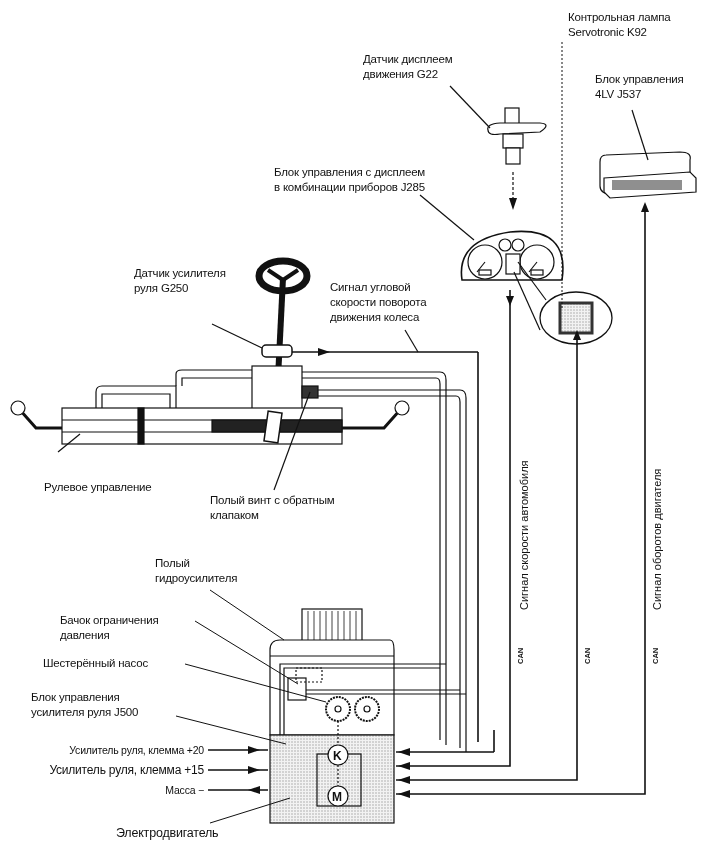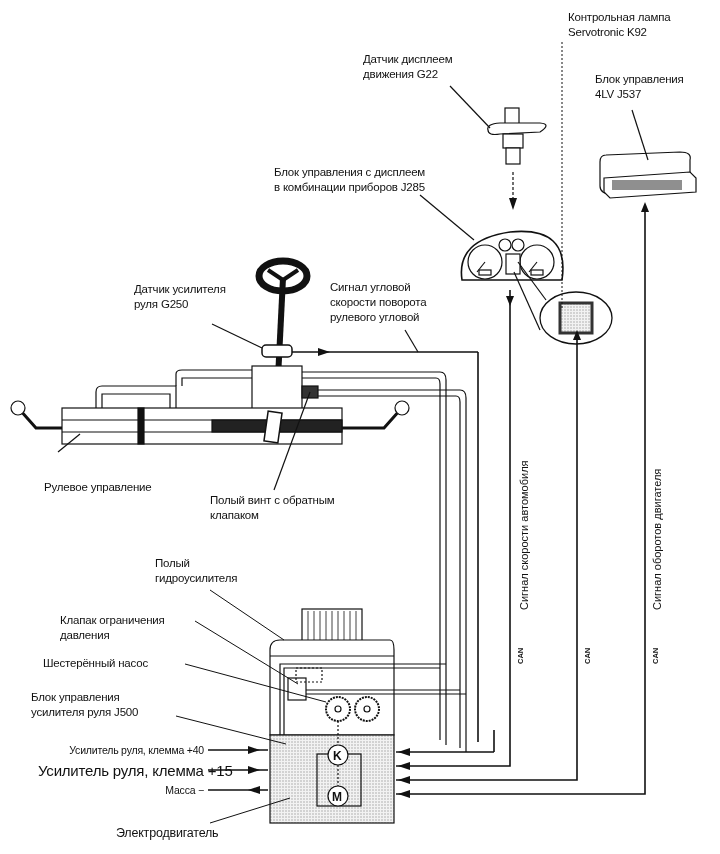--- a/index.html
+++ b/index.html
@@ -208,55 +208,55 @@
   <span>4LV J537</span>
 </div>
 <div class="lbl" style="left:363px; top:52px;">
   <span>Датчик дисплеем</span>
   <span>движения G22</span>
 </div>
 <div class="lbl" style="left:274px; top:165px;">
   <span>Блок управления с дисплеем</span>
   <span>в комбинации приборов J285</span>
 </div>
-<div class="lbl" style="left:134px; top:282px;">
+<div class="lbl" style="left:134px; top:266px;">
   <span>Датчик усилителя</span>
   <span>руля G250</span>
 </div>
 <div class="lbl" style="left:330px; top:280px;">
   <span>Сигнал угловой</span>
   <span>скорости поворота</span>
-  <span>рулевого угловой</span>
+  <span>движения колеса</span>
 </div>
 <div class="lbl" style="left:44px; top:480px;text-align:center;">
   <span>Рулевое управление</span>
 </div>
 <div class="lbl" style="left:210px; top:493px;">
   <span>Полый винт с обратным</span>
   <span>клапаком</span>
 </div>
 <div class="lbl" style="left:155px; top:556px;">
   <span>Полый</span>
   <span>гидроусилителя</span>
 </div>
 <div class="lbl" style="left:60px; top:613px;">
-  <span>Клапак ограничения</span>
+  <span>Бачок ограничения</span>
   <span>давления</span>
 </div>
 <div class="lbl" style="left:43px; top:656px;">
   <span>Шестерённый насос</span>
 </div>
 <div class="lbl" style="left:31px; top:690px;">
   <span>Блок управления</span>
   <span>усилителя руля J500</span>
 </div>
 <div class="lbl right" style="left:38px; top:743px; width:166px; font-size:10.5px;">
-  <span>Усилитель руля, клемма +40</span>
-</div>
-<div class="lbl right" style="left:38px; top:763px; width:166px; font-size:15px;">
+  <span>Усилитель руля, клемма +20</span>
+</div>
+<div class="lbl right" style="left:38px; top:763px; width:166px; font-size:12px;">
   <span>Усилитель руля, клемма +15</span>
 </div>
 <div class="lbl right" style="left:80px; top:783px; width:124px; font-size:10.5px;">
   <span>Масса  −</span>
 </div>
 <div class="lbl" style="left:116px; top:826px; font-size:12.5px;">
   <span>Электродвигатель</span>
 </div>
 
 <div class="vlbl" style="left:518px; top:610px;">Сигнал скорости автомобиля</div>

